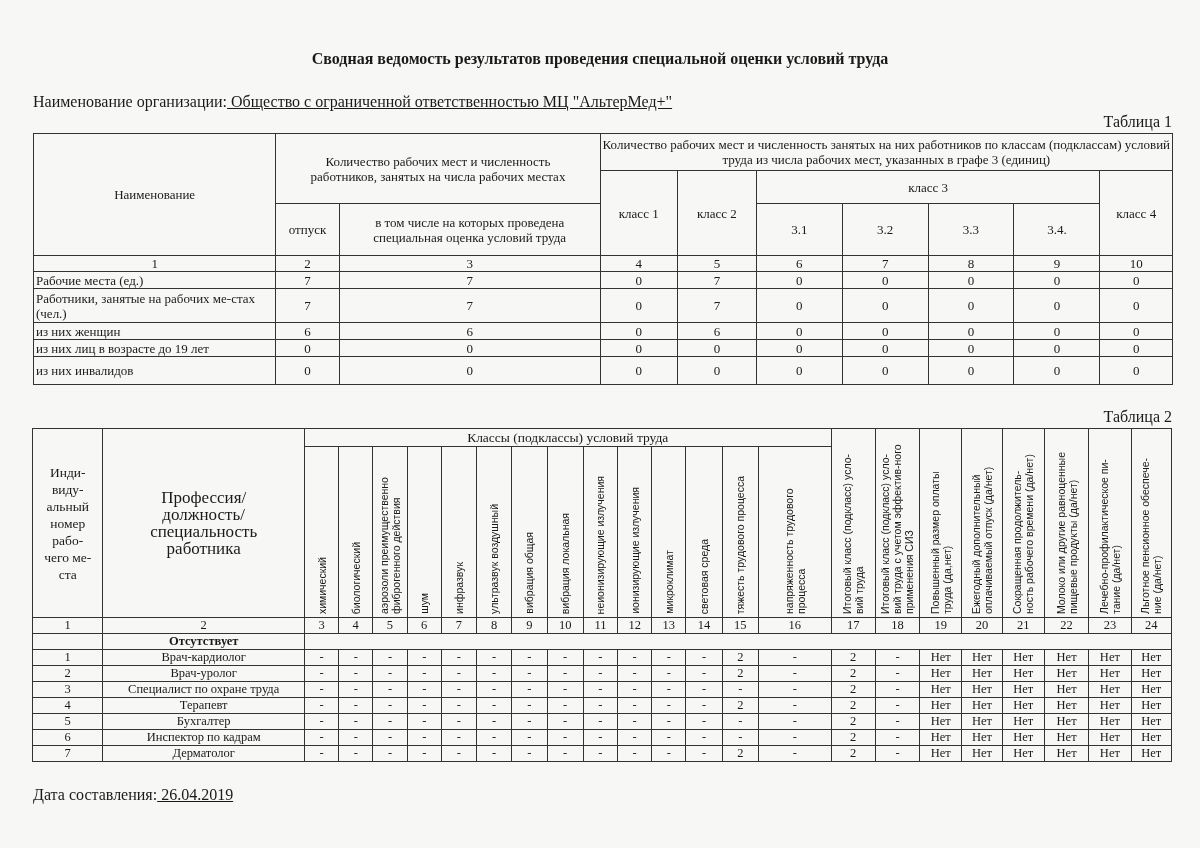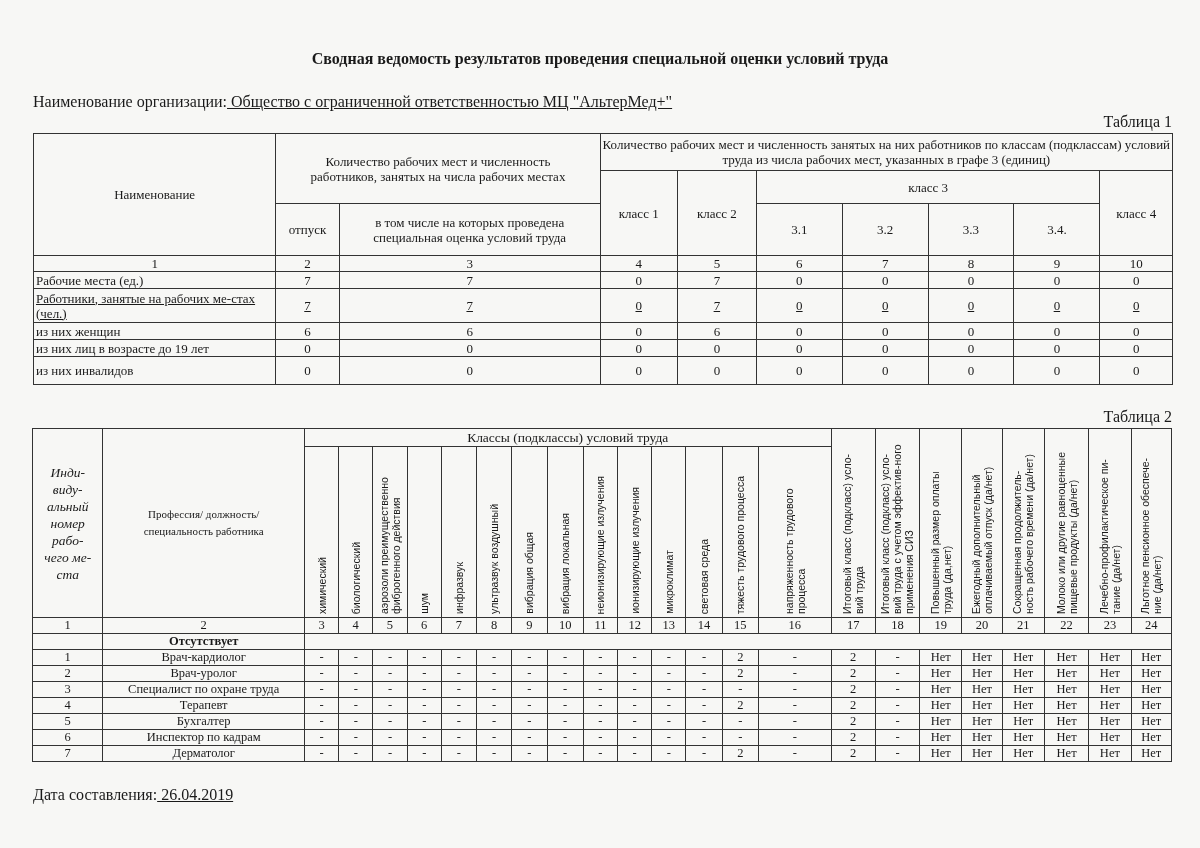--- a/index.html
+++ b/index.html
@@ -93,21 +93,21 @@
         <td>7</td>
         <td>7</td>
         <td>0</td>
         <td>7</td>
         <td>0</td>
         <td>0</td>
         <td>0</td>
         <td>0</td>
         <td>0</td>
       </tr>
-      <tr style="height: 34px; text-decoration: underline;">
+      <tr style="height: 34px;">
         <td class="left">Работники, занятые на рабочих ме-стах (чел.)</td>
         <td>7</td>
         <td>7</td>
         <td>0</td>
         <td>7</td>
         <td>0</td>
         <td>0</td>
         <td>0</td>
         <td>0</td>
         <td>0</td>
@@ -176,23 +176,23 @@
       <col style="width:42px">
       <col style="width:40px">
     <col style="width:42px">
       <col style="width:44px">
       <col style="width:42px">
       <col style="width:40px">
   </colgroup>
   <tbody>
       <tr style="height:18px">
     <td rowspan="2" style="font-size:13.5px; line-height:17px;">
-          <div style="width:50px;margin:12px auto;font-style:italic;">Инди-виду-альный номер рабо-чего ме-ста</div>
-        </td>
-    <td rowspan="2" style="font-size:11px; line-height:17px;">
+          <div style="width:50px;margin:12px auto;">Инди-виду-альный номер рабо-чего ме-ста</div>
+        </td>
+    <td rowspan="2" style="font-size:17px; line-height:17px;">
           <div style="width:150px;margin:0 auto;">Профессия/ должность/ специальность работника</div>
         </td>
     <td colspan="14" style="font-size:13.5px;">Классы (подклассы) условий труда</td>
     <td rowspan="2" class="vcell">
           <div class="vert">Итоговый класс (подкласс) усло-вий труда</div>
         </td>
     <td rowspan="2" class="vcell">
           <div class="vert">Итоговый класс (подкласс) усло-вий труда с учетом эффектив-ного применения СИЗ</div>
         </td>
     <td rowspan="2" class="vcell">

